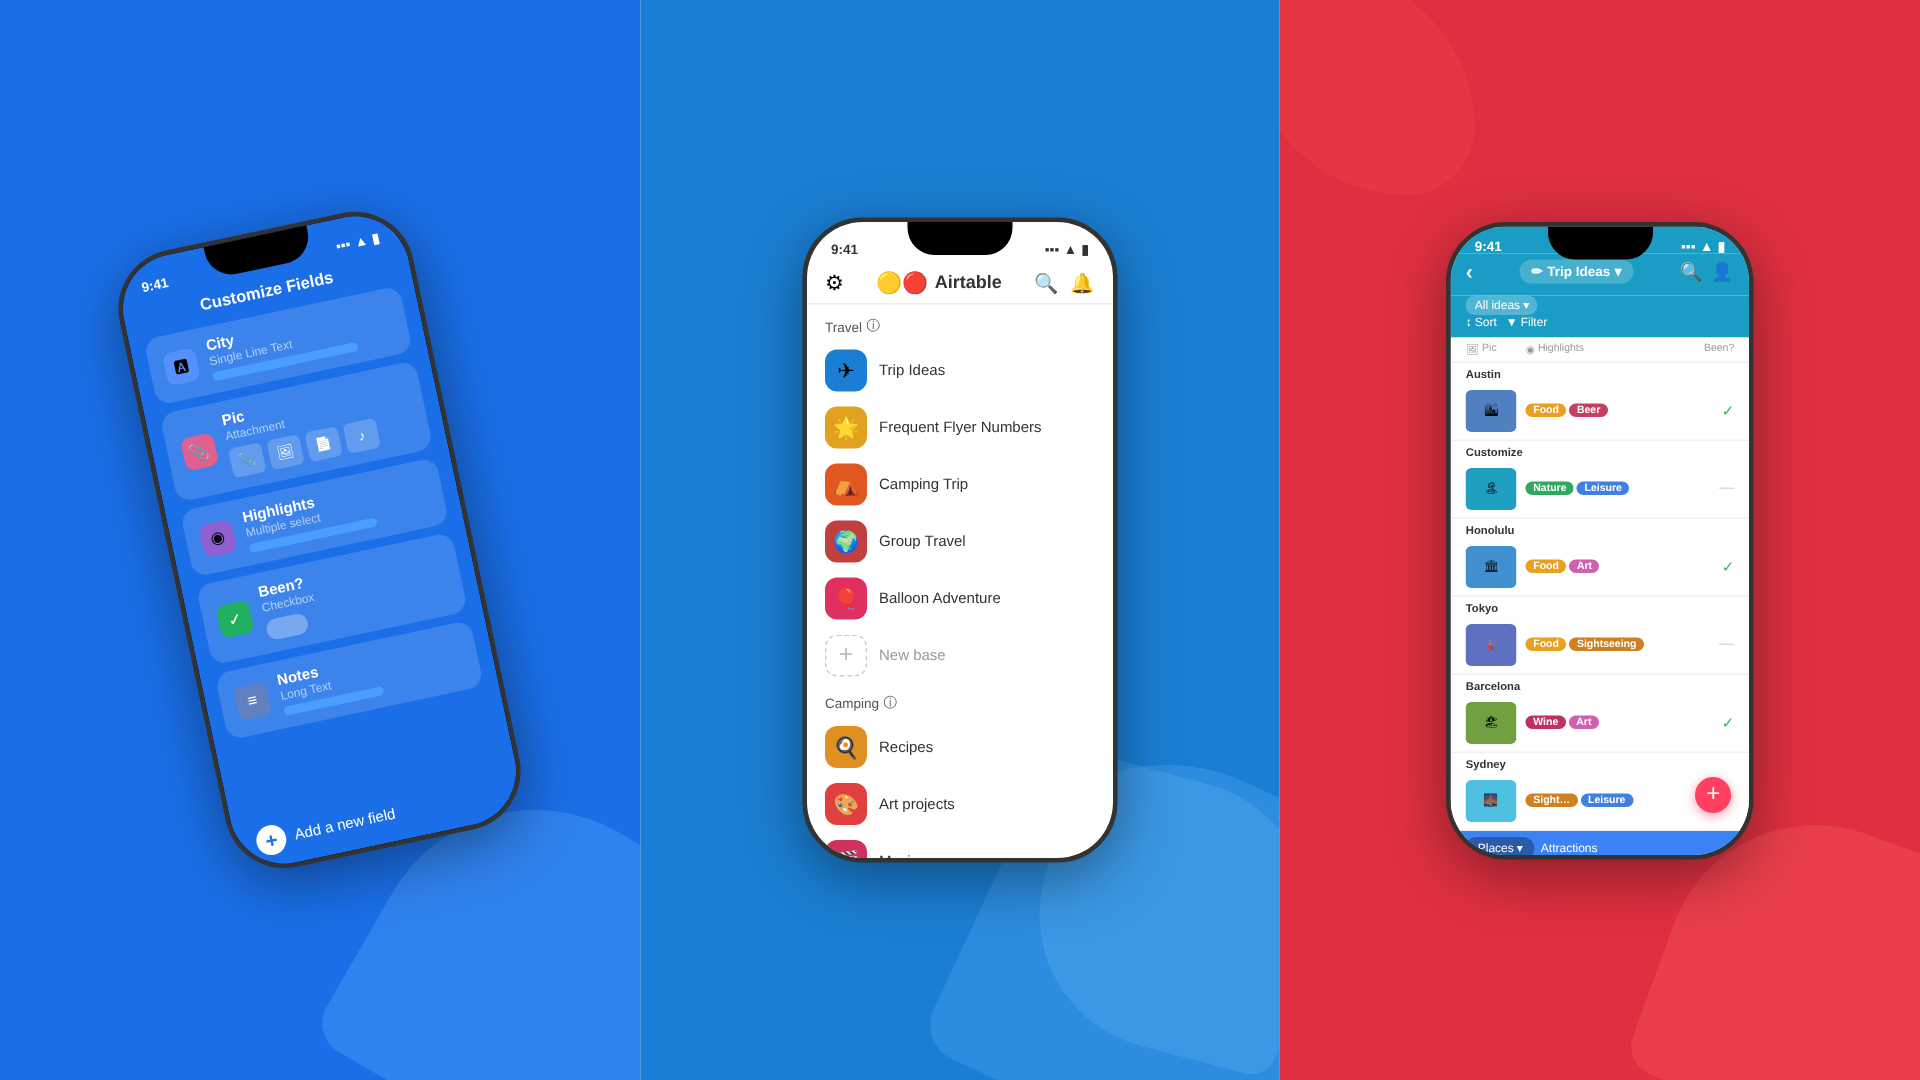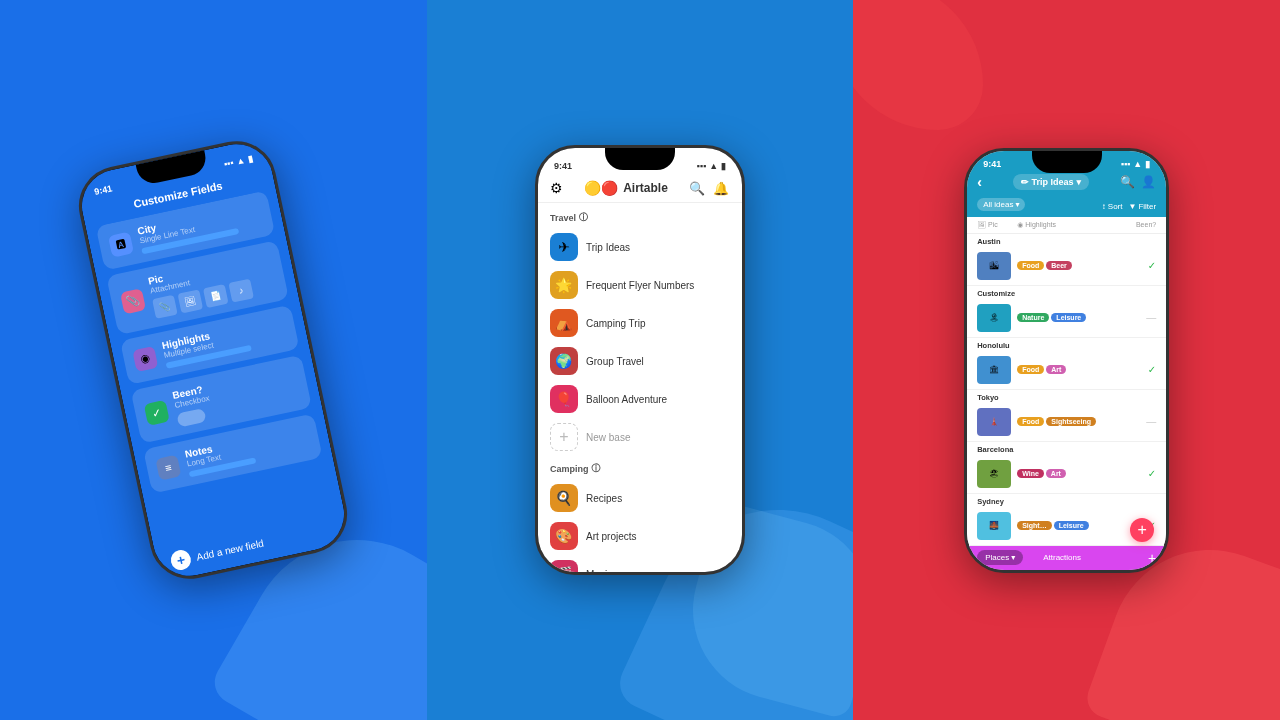--- a/index.html
+++ b/index.html
@@ -353,21 +353,21 @@
     }
 
     .at-content {
       flex: 1;
       overflow: hidden;
       padding: 8px 12px;
     }
 
     .section-header {
       font-size: 9px;
-      font-weight: 700;
+      font-weight: 400;
       color: #555;
       margin-bottom: 4px;
       display: flex;
       align-items: center;
       gap: 3px;
     }
 
     .base-item {
       display: flex;
       align-items: center;
@@ -451,22 +451,23 @@
       display: flex;
       gap: 6px;
       color: #fff;
       font-size: 12px;
     }
 
     .trip-filter-bar {
       background: #1a9dc4;
       padding: 0 10px 6px;
       display: flex;
-      align-items: flex-end;
+      align-items: flex-start;
       justify-content: space-between;
+      flex-direction: column;
     }
 
     .filter-tag {
       background: rgba(255,255,255,0.25);
       border-radius: 10px;
       padding: 2px 6px;
       color: #fff;
       font-size: 8px;
       display: flex;
       align-items: center;
@@ -598,25 +599,25 @@
       align-items: center;
       justify-content: center;
       color: #fff;
       font-size: 16px;
       font-weight: 300;
       box-shadow: 0 2px 8px rgba(255,64,96,0.5);
       z-index: 5;
     }
 
     .trip-bottom-tabs {
-      background: #d946ef;
+      background: #3b82f6;
       display: flex;
       align-items: center;
       padding: 4px 10px;
-      gap: 20px;
+      gap: 4px;
     }
 
     .places-tab {
       background: rgba(0,0,0,0.3);
       border-radius: 10px;
       padding: 3px 8px;
       color: #fff;
       font-size: 8px;
       display: flex;
       align-items: center;

